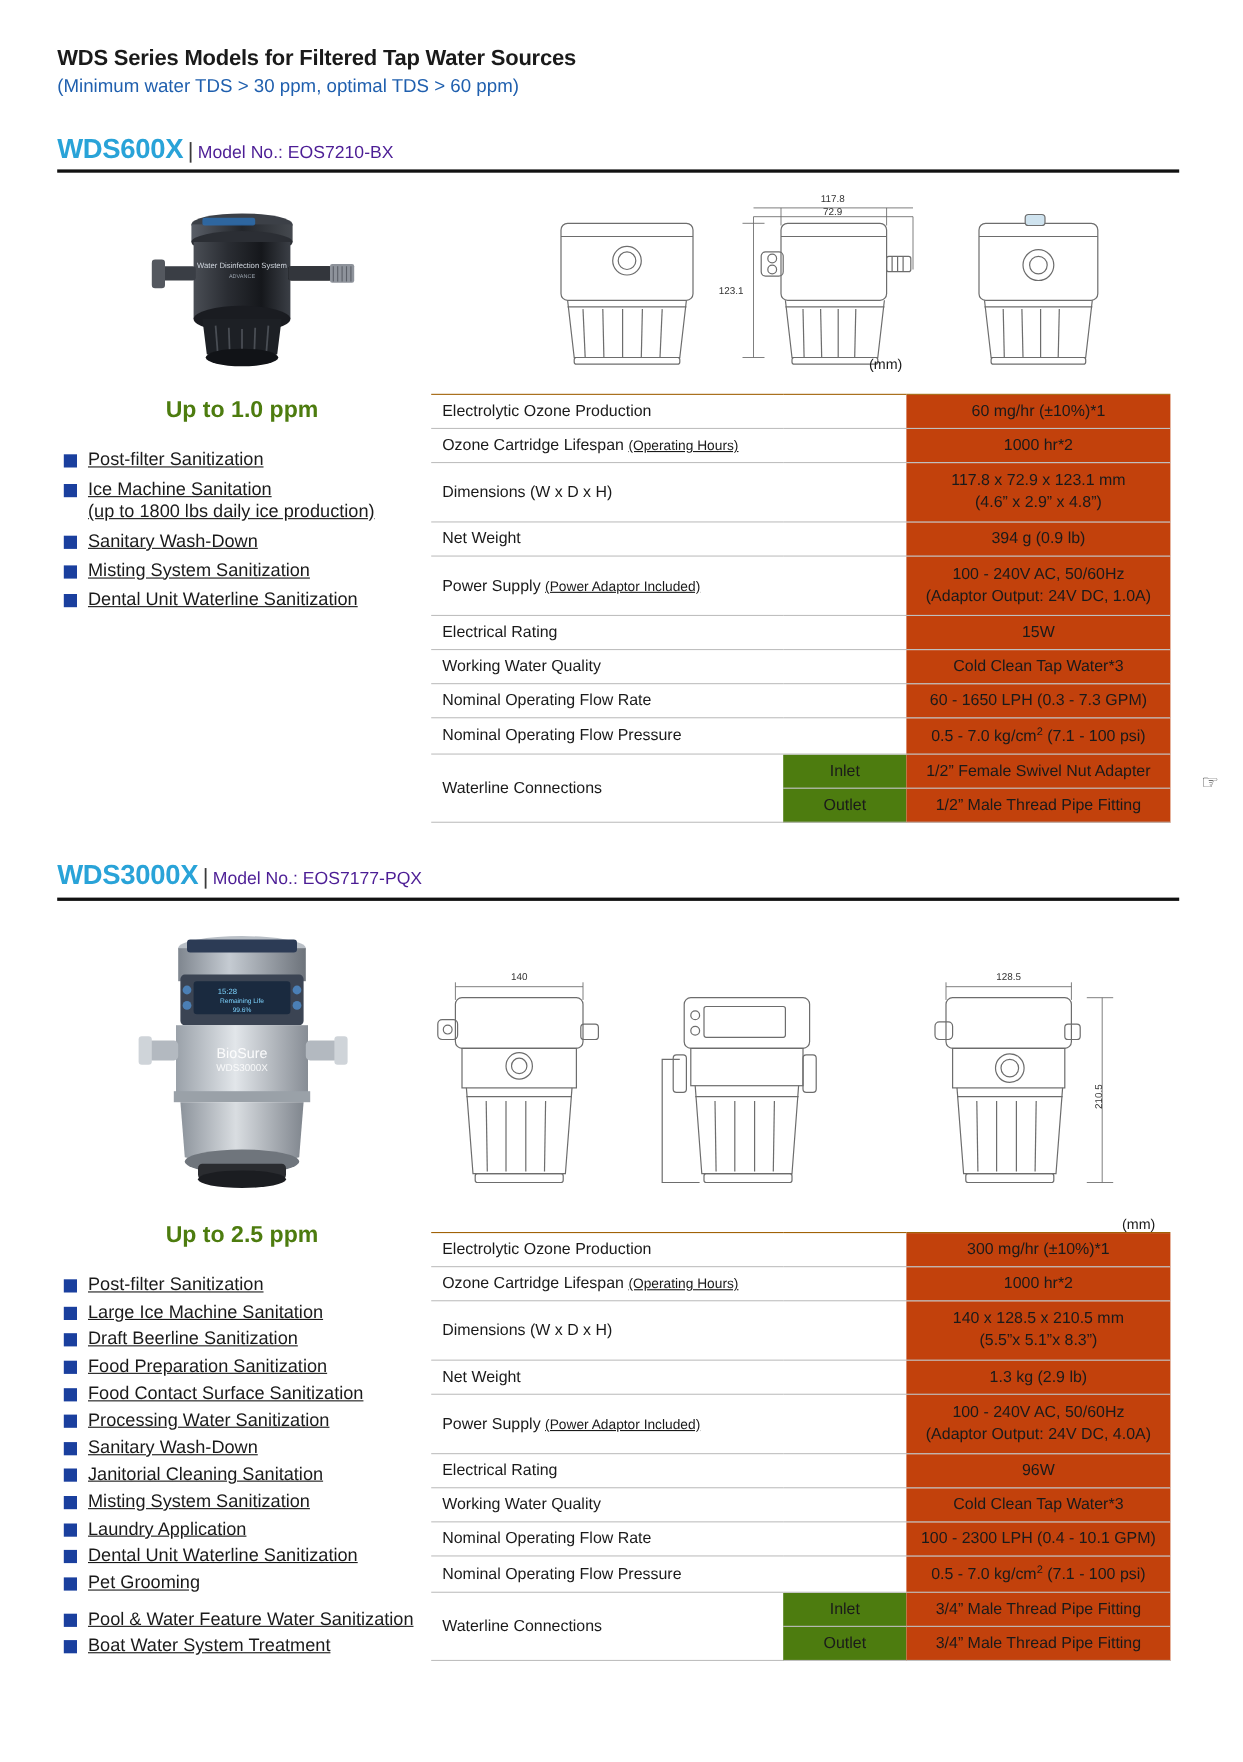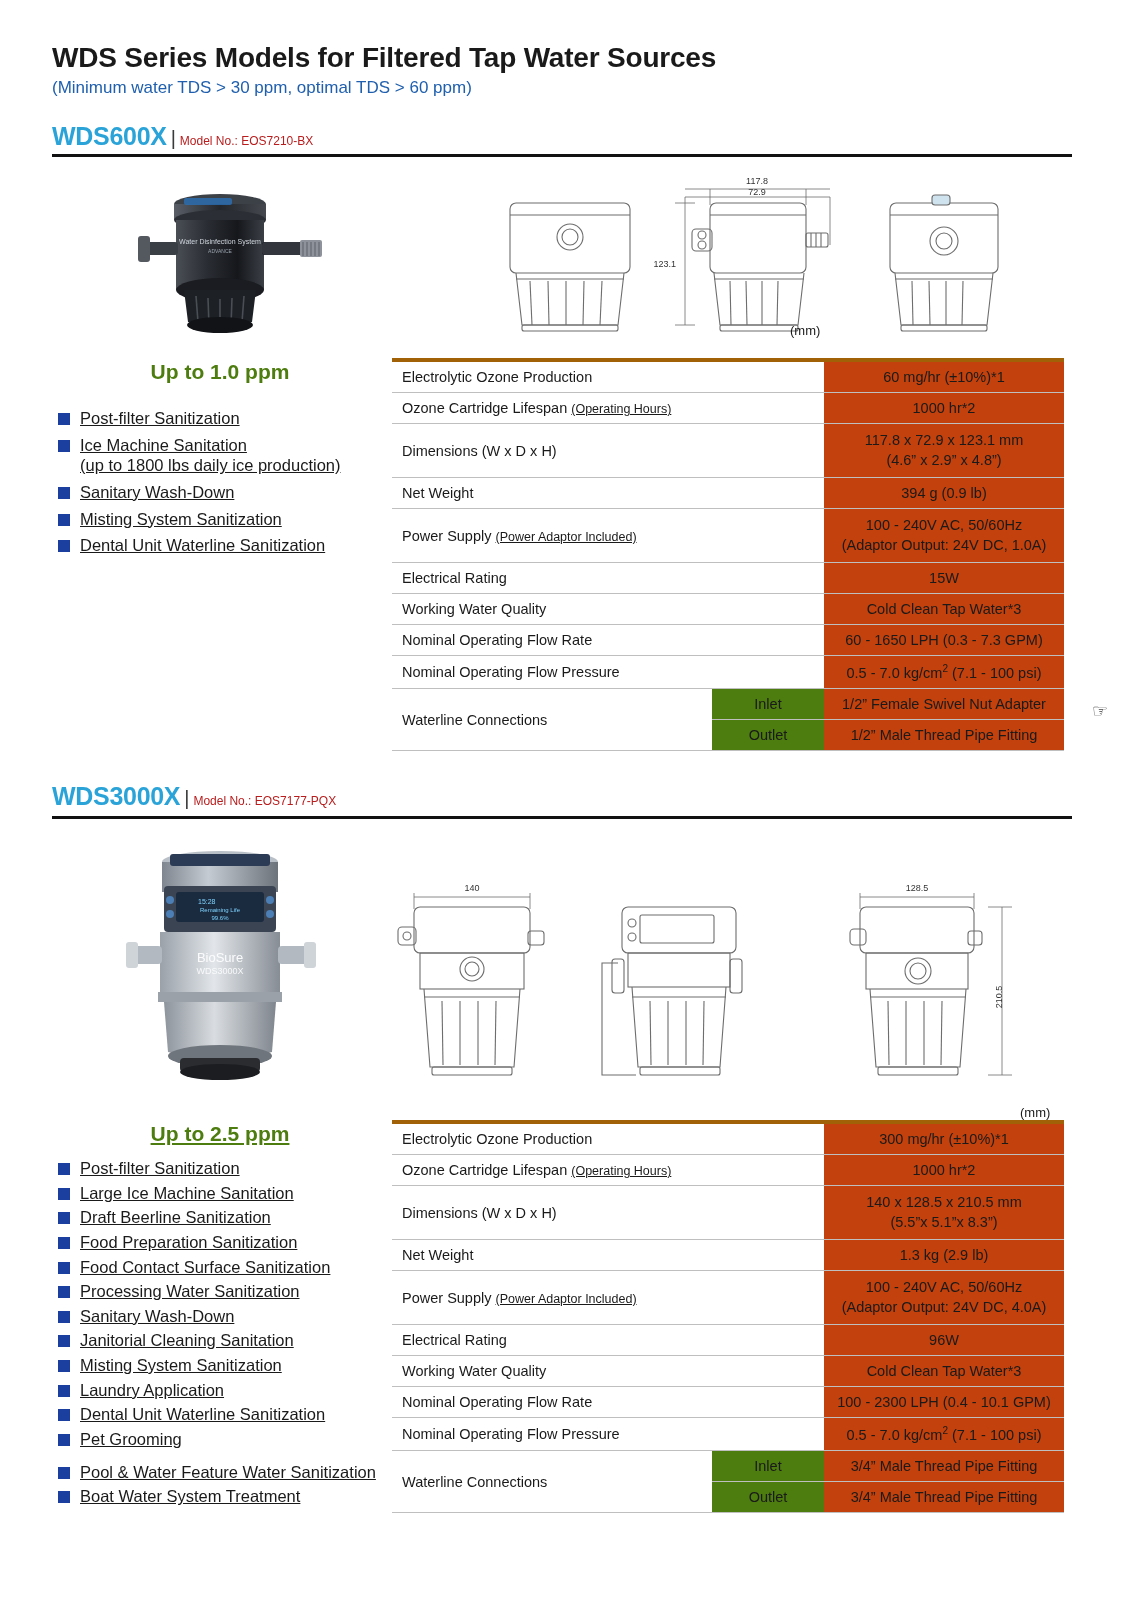--- a/index.html
+++ b/index.html
@@ -22,21 +22,21 @@
     padding: 0;
   }
   
   .doc-header {
     position: absolute;
     left: 52px;
     top: 42px;
     width: 1020px;
   }
   .doc-title {
-    font-size: 28px;
+    font-size: 20px;
     font-weight: bold;
     color: #1a1a1a;
     letter-spacing: -0.2px;
   }
   .doc-subtitle {
     font-size: 17px;
     color: #1f5fae;
     margin-top: 4px;
   }
   
@@ -50,22 +50,22 @@
     font-weight: bold;
     color: #29a3d8;
     letter-spacing: -0.3px;
   }
   .model-head .sep {
     font-size: 20px;
     color: #3a3a3a;
     padding: 0 4px;
   }
   .model-head .modelno {
-    font-size: 12px;
-    color: #b91c1c;
+    font-size: 16px;
+    color: #4c1d95;
   }
   .rule {
     position: absolute;
     left: 52px;
     width: 1020px;
     height: 3px;
     background: #111111;
   }
   
   .prod-wrap {
@@ -107,21 +107,21 @@
     position: absolute;
     border-collapse: collapse;
     font-size: 14.5px;
   }
   .spec td {
     border-top: 1px solid #bfbfbf;
     border-bottom: 1px solid #bfbfbf;
     padding: 7px 10px;
     vertical-align: middle;
   }
-  .spec tr:first-child td { border-top: 4px solid #a16207; }
+  .spec tr:first-child td { border-top: 1px solid #a16207; }
   .spec .lbl {
     width: 300px;
     background: #ffffff;
     color: #1a1a1a;
   }
   .spec .val {
     background: #c2410c;
     text-align: center;
     color: #1a1a1a;
   }
@@ -416,21 +416,21 @@
       <rect x="218" y="106" width="30" height="18" rx="4" fill="#b3b9c0"></rect>
       <rect x="244" y="102" width="12" height="26" rx="3" fill="#cfd4d9"></rect>
 
       <rect x="98" y="152" width="124" height="10" fill="#9aa1a8"></rect>
 
       <path d="M104 162 L108 212 Q160 226 212 212 L216 162 Z" fill="url(#botg2)"></path>
       <ellipse cx="160" cy="216" rx="52" ry="11" fill="#6f757c"></ellipse>
       <rect x="120" y="218" width="80" height="14" rx="4" fill="#2a2c30"></rect>
       <ellipse cx="160" cy="232" rx="40" ry="8" fill="#1b1d21"></ellipse>
     </svg>
-    <div class="ppm" style="margin-top:28px;text-decoration:underline;">Up to 2.5 ppm</div>
+    <div class="ppm" style="margin-top:16px;">Up to 2.5 ppm</div>
   </div>
 
   <div class="bullets" style="left:58px; top:1158px; width:350px; font-size:16.5px;">
     <div class="bullet" style="margin-bottom:4px">
         <span class="sq"></span>
         <span class="txt">Post-filter Sanitization</span>
       </div>
     <div class="bullet" style="margin-bottom:4px">
         <span class="sq"></span>
         <span class="txt">Large Ice Machine Sanitation</span>

